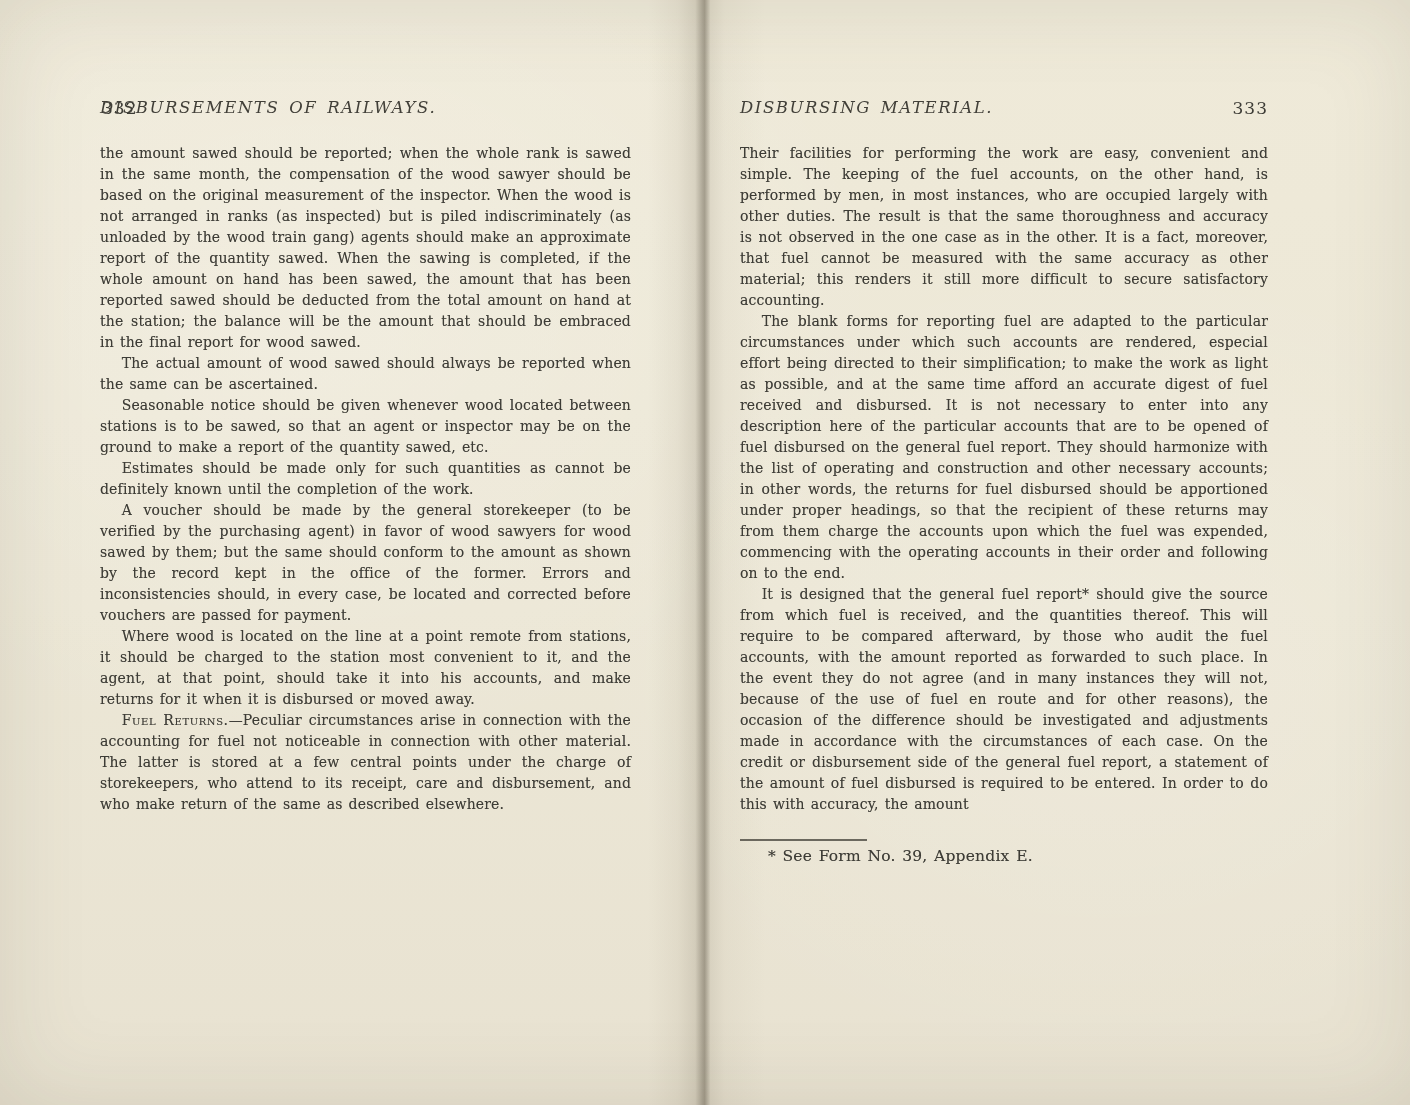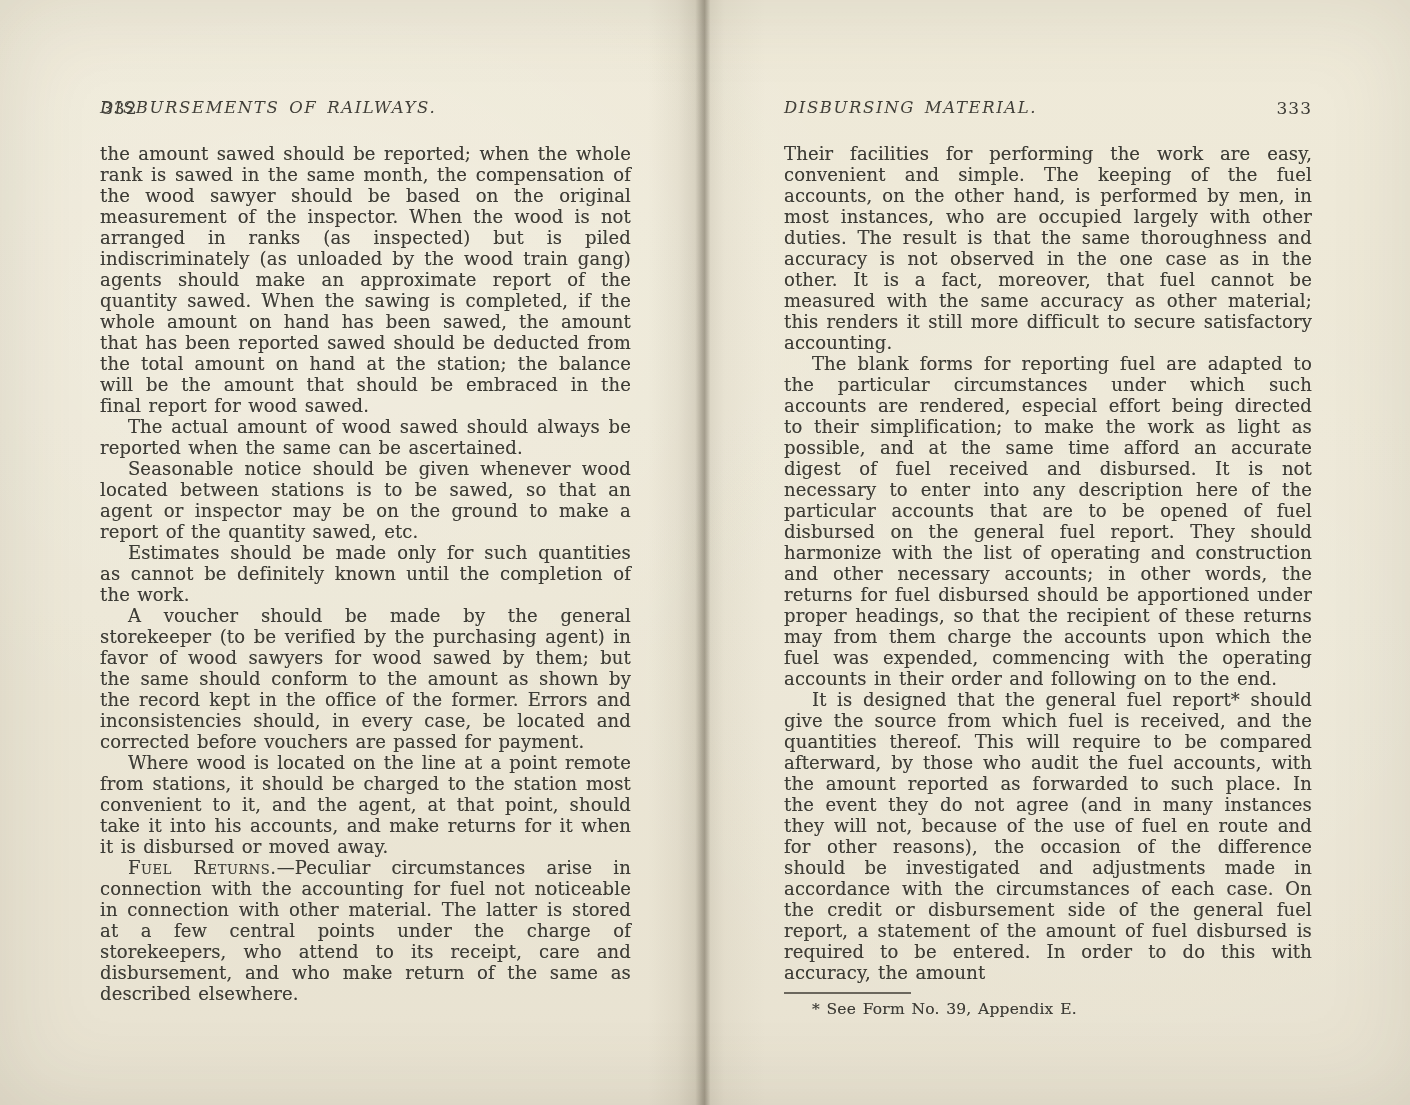--- a/index.html
+++ b/index.html
@@ -37,21 +37,21 @@
       rgba(95,84,62,0.12)  53%,
       rgba(110,98,72,0.05) 65%,
       rgba(110,98,72,0)    100%);
     pointer-events: none;
   }
   .page {
     position: absolute;
     top: 96px;
   }
   .page.left  { left: 100px; width: 531px; }
-  .page.right { left: 784px; width: 528px; }
+  .page.right { left: 740px; width: 528px; }
 
   .running-header {
     position: relative;
     height: 24px;
     line-height: 24px;
     margin-bottom: 23px;
   }
   .running-head {
     display: block;
     text-align: left;
@@ -66,37 +66,37 @@
     top: 0;
     font-size: 17px;
     letter-spacing: 1px;
     color: #3d3c36;
   }
   .pagenum.num-left  { left: 2px; }
   .pagenum.num-right { right: 0; }
 
   .body p {
     margin: 0;
-    font-size: 18px;
+    font-size: 14px;
     line-height: 21px;
     text-align: justify;
     text-indent: 1.55em;
     letter-spacing: 0.15px;
     word-spacing: 1.5px;
     color: #3d3c36;
     text-shadow: 0 0 0.5px rgba(61,60,54,0.45);
   }
   .body p.noindent { text-indent: 0; }
 
   .smallcaps {
     font-variant: small-caps;
     letter-spacing: 0.6px;
   }
 
-  .footnote-block { margin-top: 9px; }
+  .footnote-block { margin-top: 24px; }
   .footnote-rule {
     width: 127px;
     height: 0;
     border-top: 2px solid rgba(64,62,54,0.75);
     margin: 0 0 5px 0;
   }
   .footnote-text {
     margin: 0;
     font-size: 15.5px;
     line-height: 20px;

